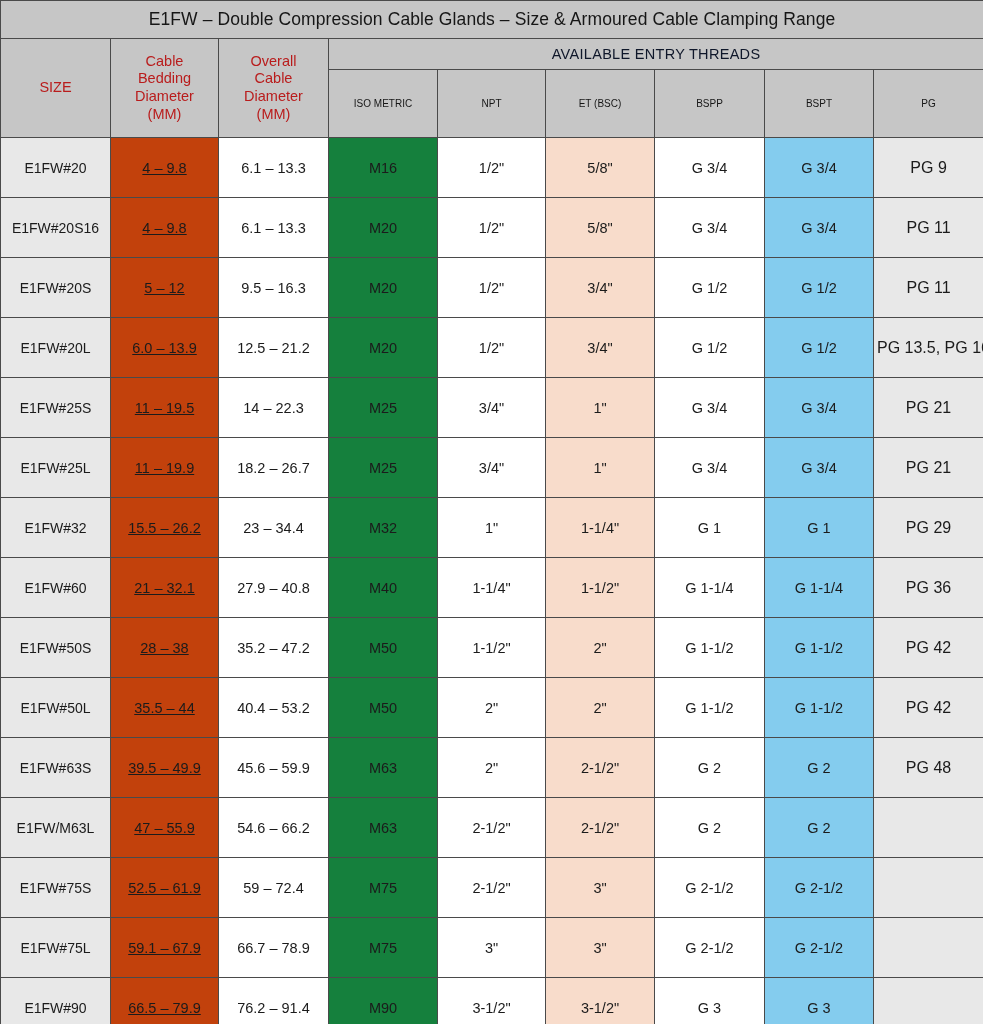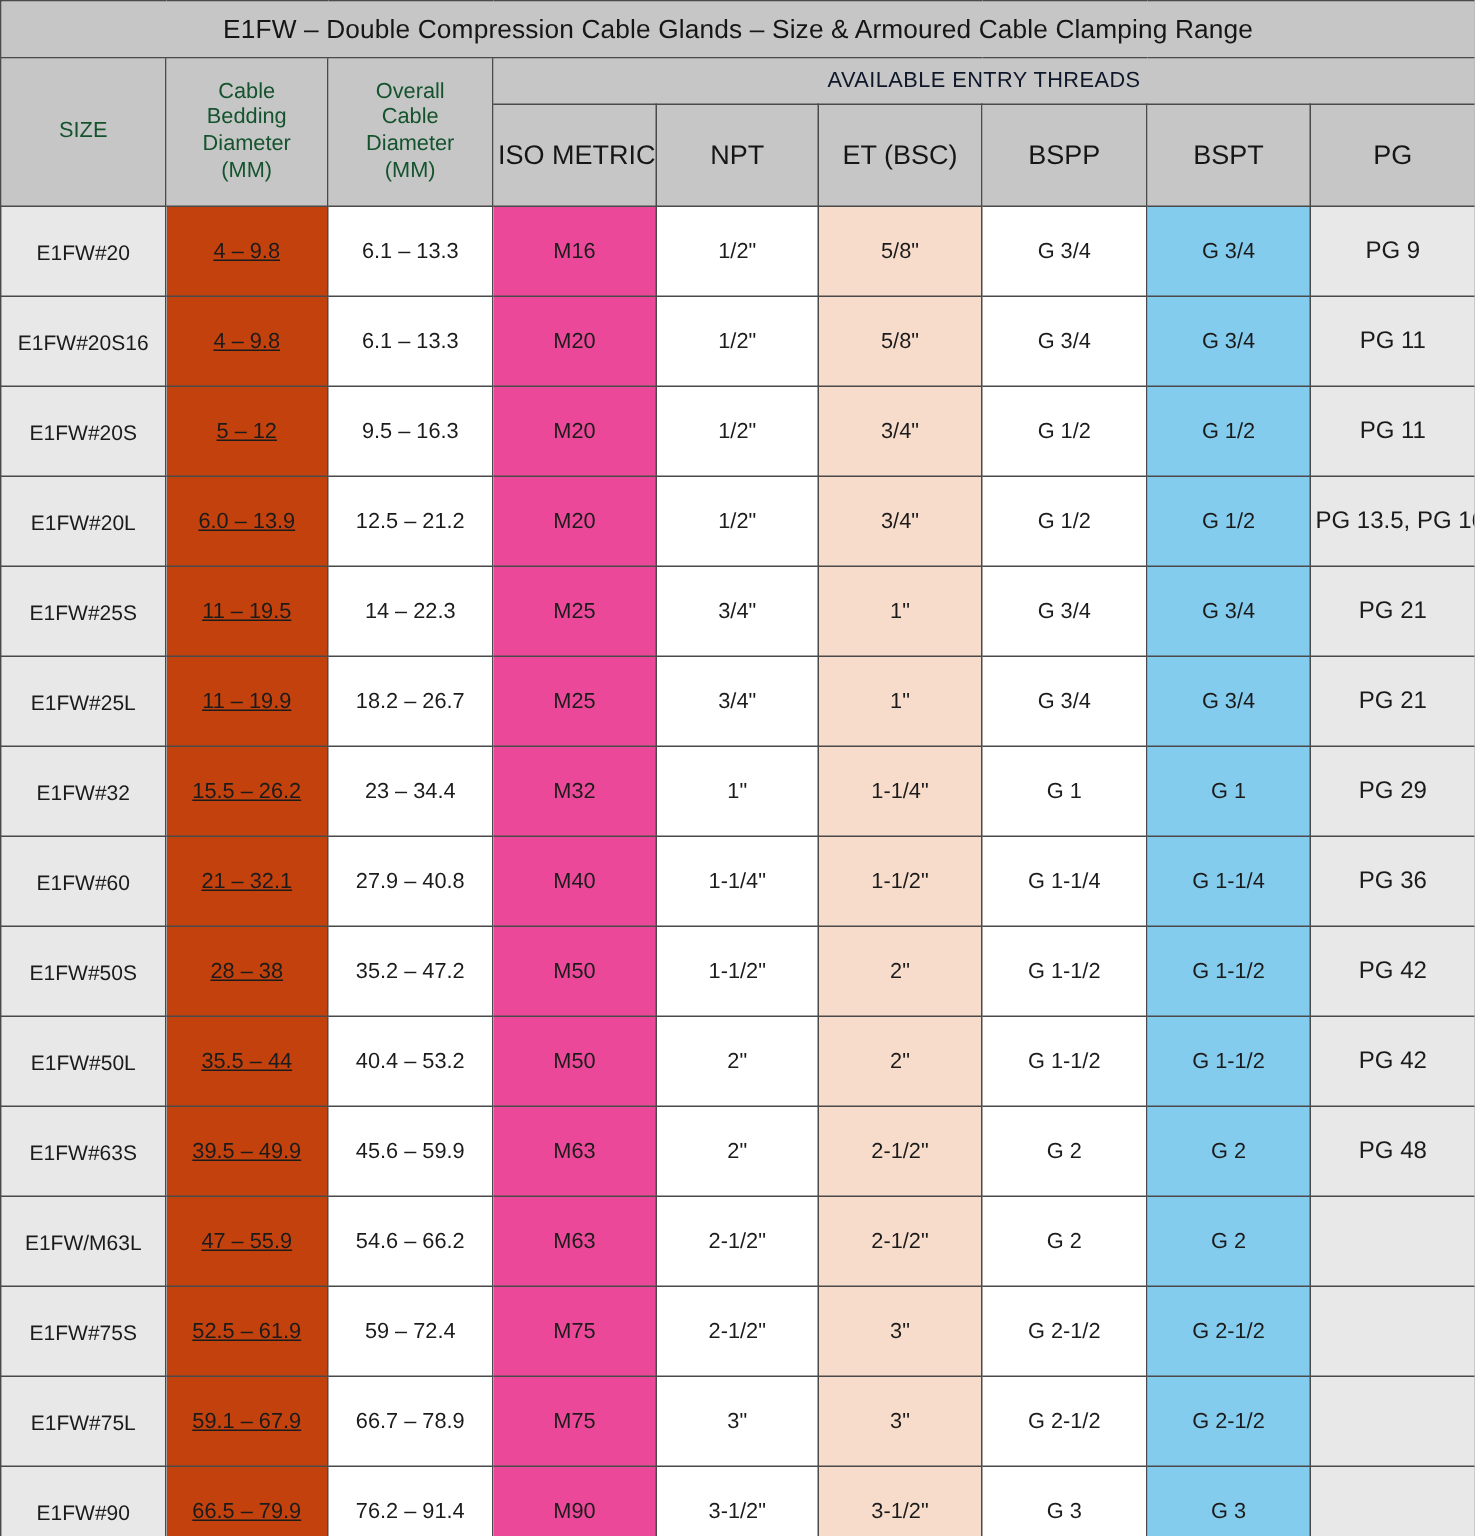--- a/index.html
+++ b/index.html
@@ -48,49 +48,49 @@
     letter-spacing: .1px;
     height: 37px;
     color: #161616;
   }
 
   
   .hdr {
     background: #c6c6c6;
     font-size: 14.5px;
     font-weight: bold;
-    color: #14532d;
+    color: #b91c1c;
     line-height: 1.22;
     white-space: normal;
   }
   .hdr-group {
     background: #c6c6c6;
     font-size: 14.5px;
     font-weight: bold;
     letter-spacing: .3px;
     height: 30px;
     color: #0f172a;
   }
   .hdr-sub {
     background: #c6c6c6;
-    font-size: 18px;
+    font-size: 10px;
     font-weight: bold;
     height: 67px;
     color: #161616;
   }
 
   
   tbody td {
     font-size: 14.5px;
     height: 59px;
   }
   td.c-size      { background: #e8e8e8; font-size: 14px; }
   td.c-bedding   { background: #c2410c; text-decoration: underline; }
   td.c-overall   { background: #ffffff; border-radius: 18px; }
-  td.c-iso       { background: #ec4899; }
+  td.c-iso       { background: #15803d; }
   td.c-npt       { background: #ffffff; }
   td.c-et        { background: #f8dccb; }
   td.c-bspp      { background: #ffffff; }
   td.c-bspt      { background: #84ccee; }
   td.c-pg        { background: #e8e8e8; font-size: 16px; }
 
   
   col.w-size    { width: 110px; }
   col.w-bedding { width: 108px; }
   col.w-overall { width: 110px; }

